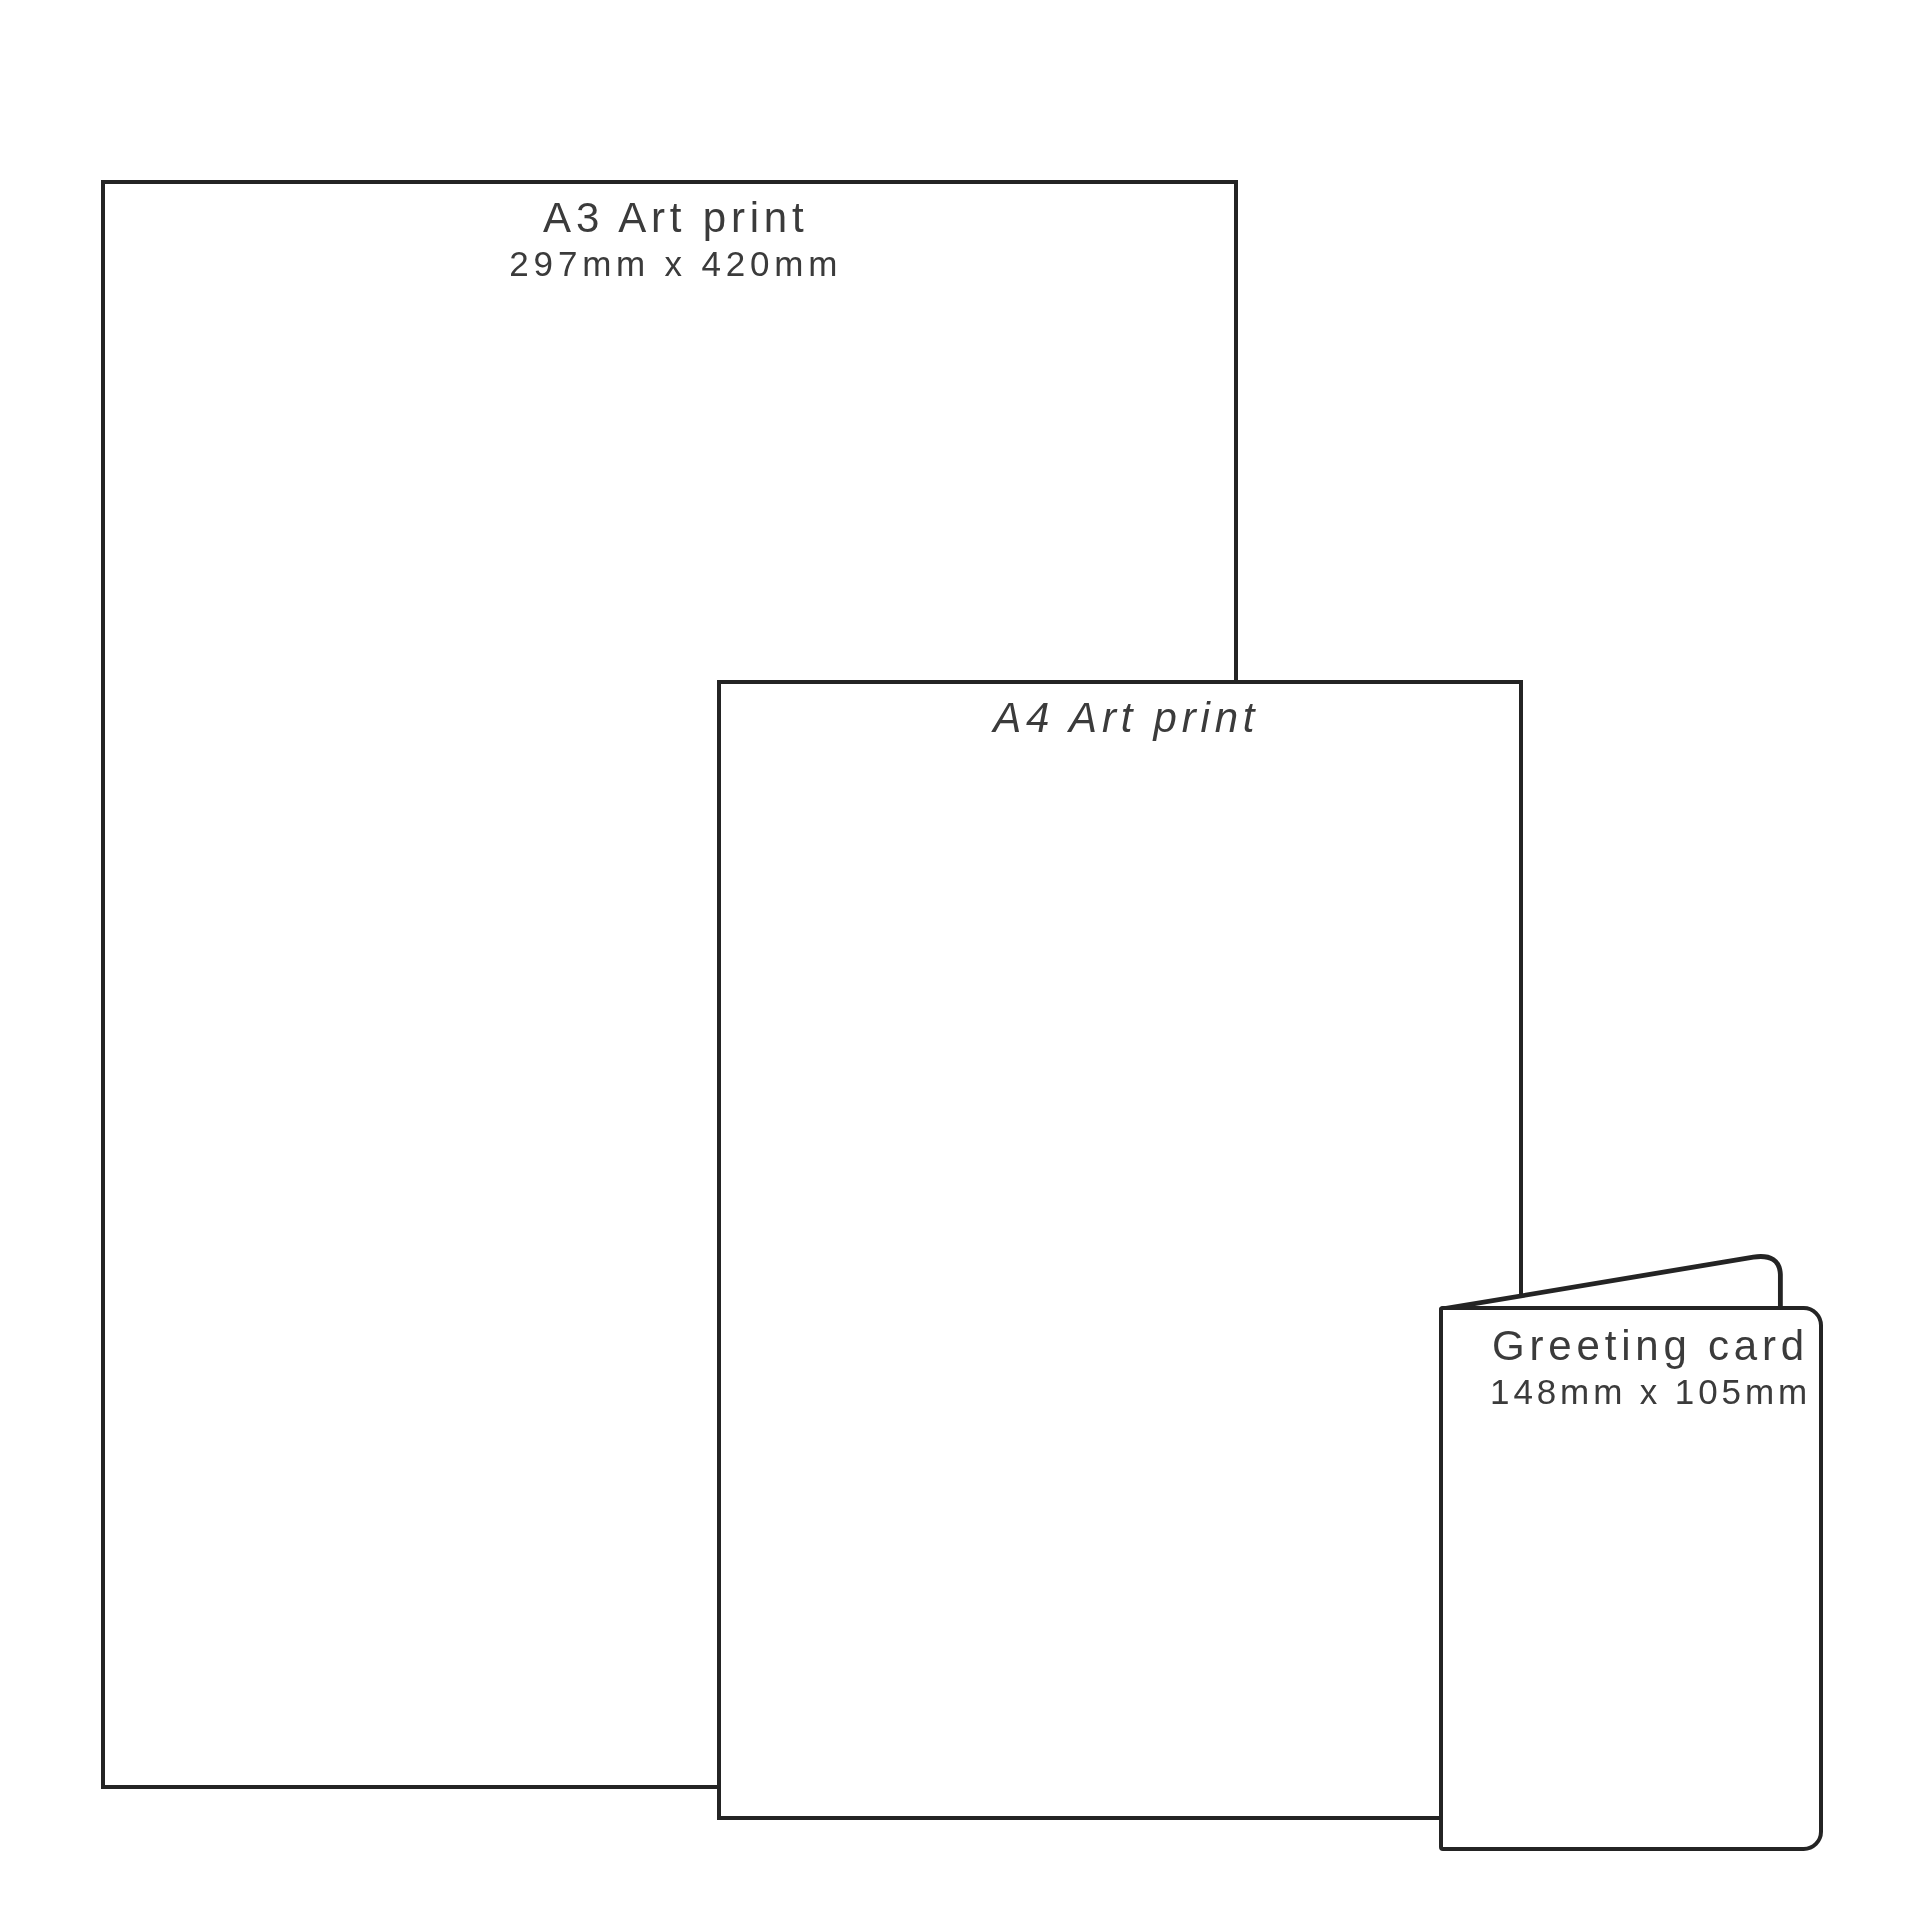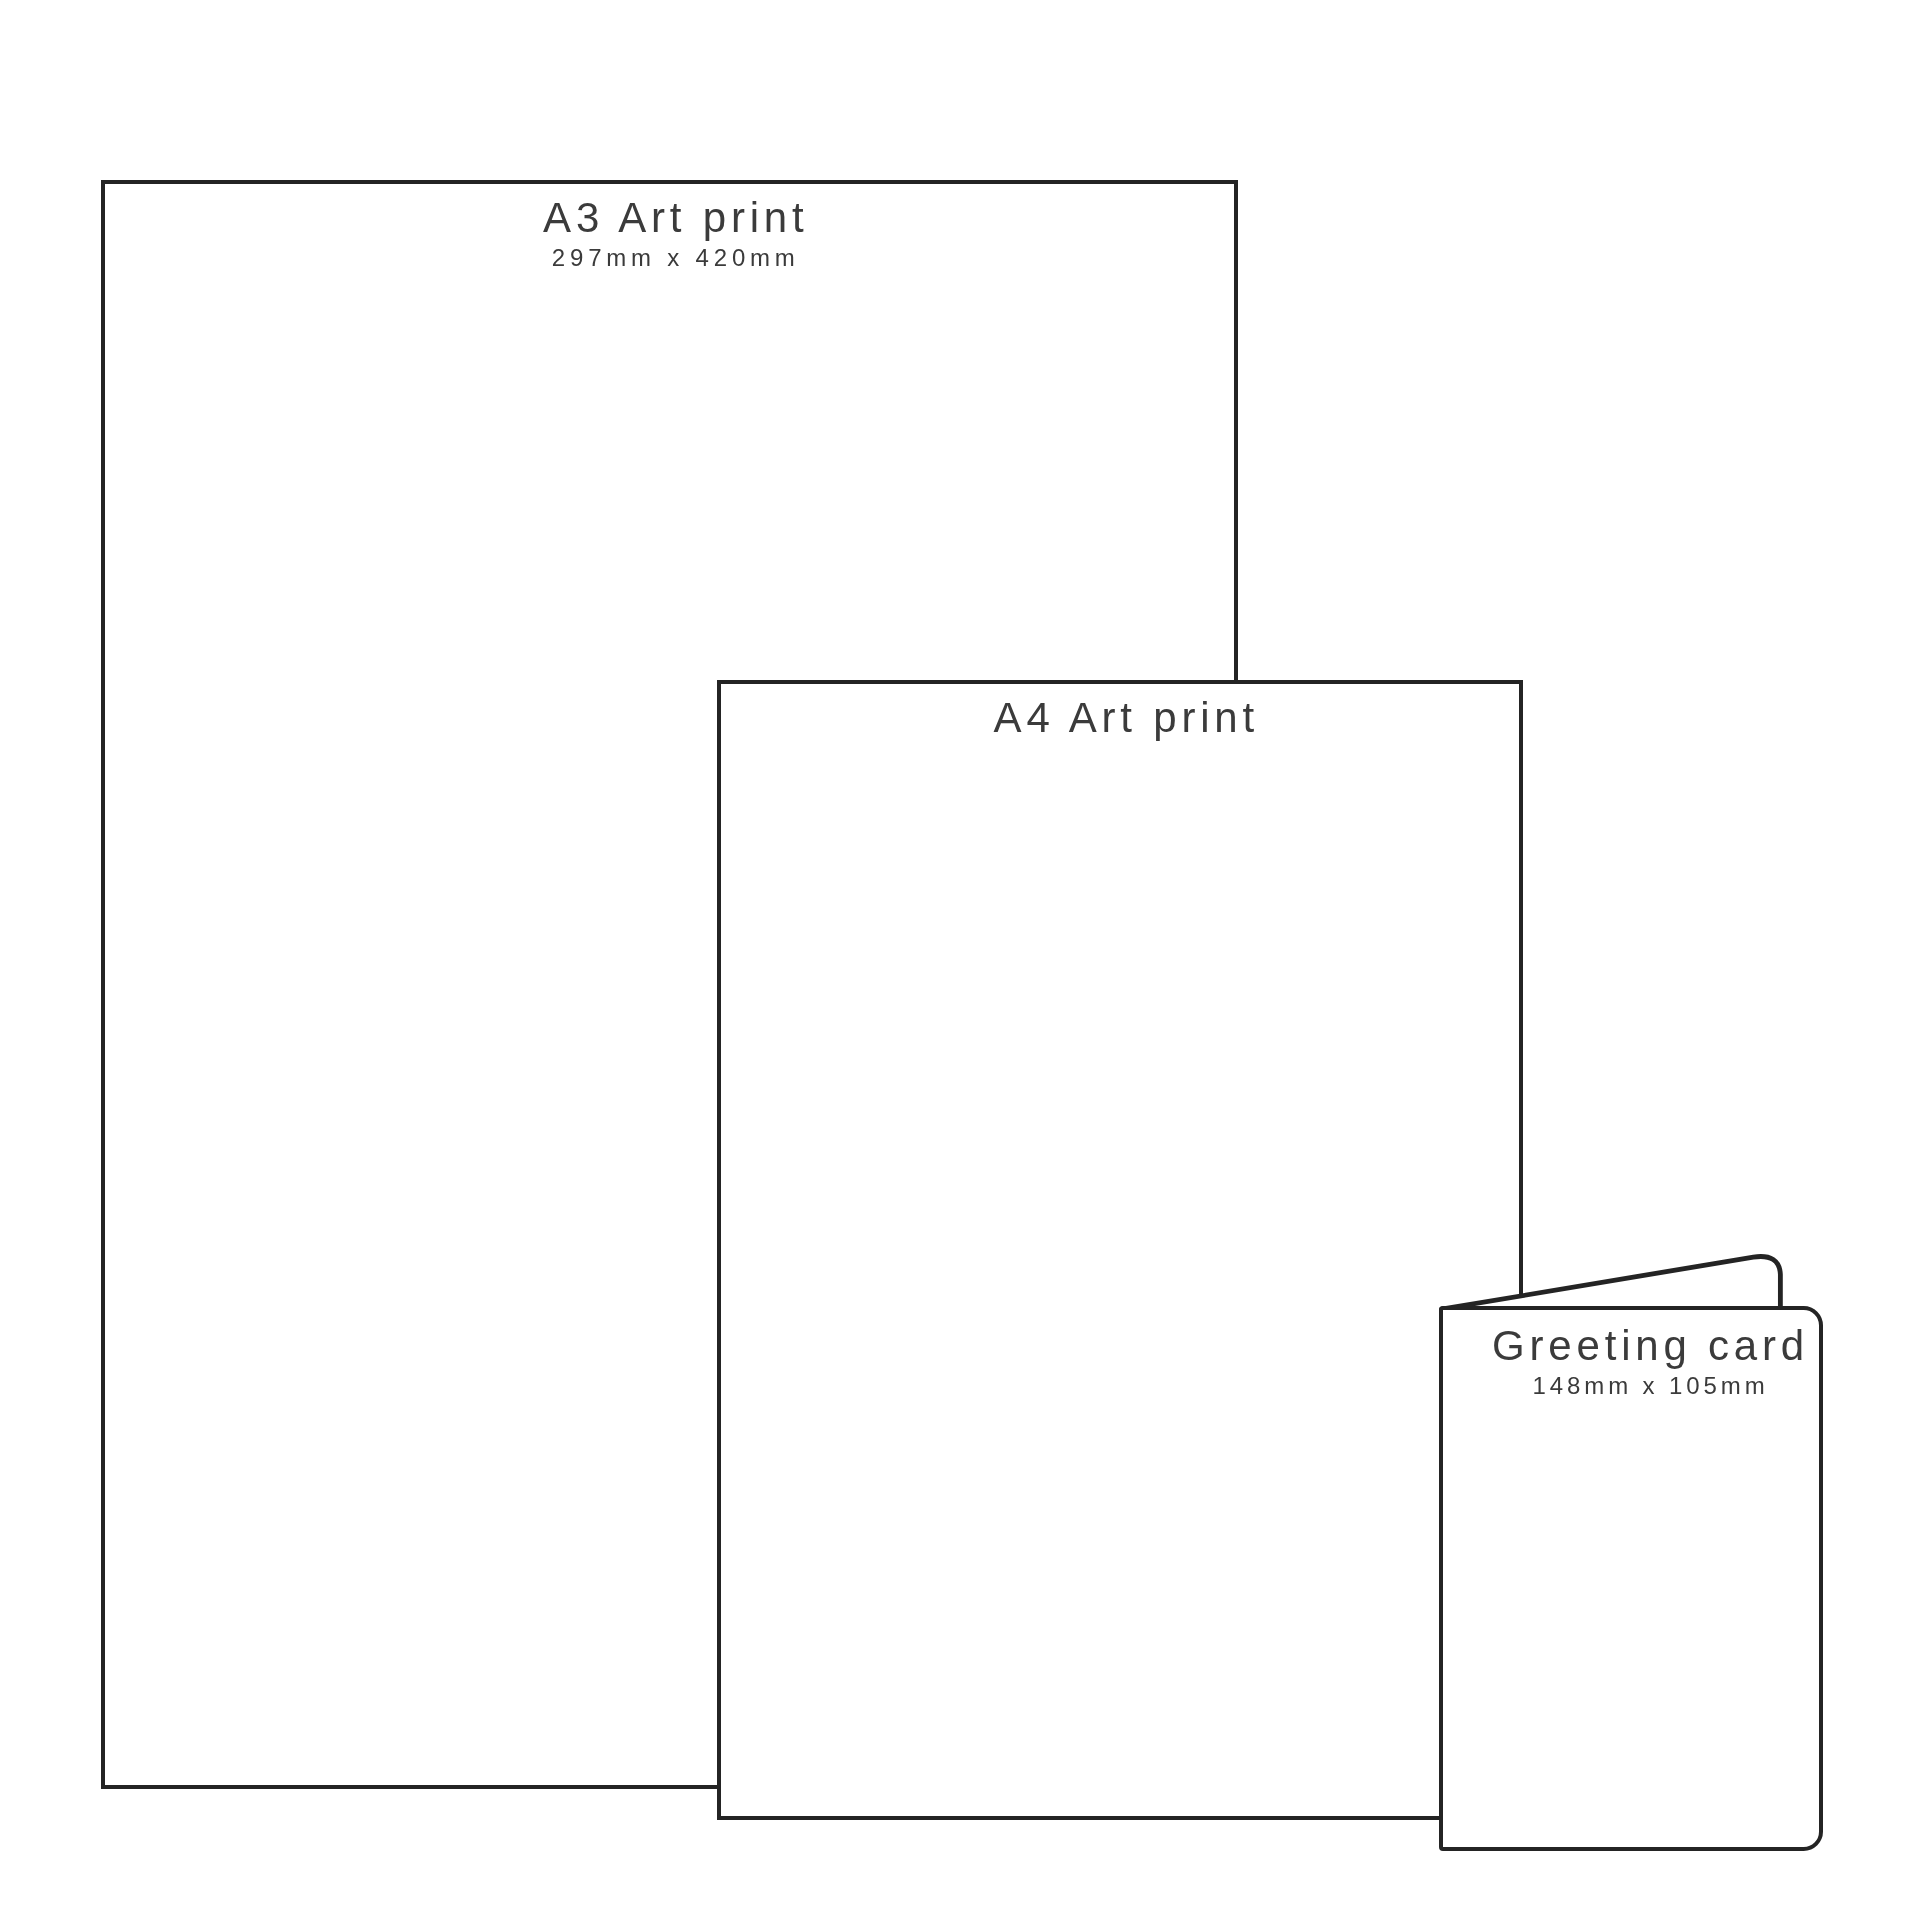--- a/index.html
+++ b/index.html
@@ -25,20 +25,21 @@
   }
   .panel-a3{
     left:101px; top:180px;
     width:1137px; height:1609px;
     z-index:1;
   }
   .panel-a4{
     left:717px; top:680px;
     width:806px; height:1140px;
     z-index:2;
+    font-style:italic;
   }
   .card-back-svg{
     position:absolute;
     left:0; top:0;
     width:1931px; height:1931px;
     z-index:3;
     pointer-events:none;
   }
   .card-back-svg path{
     fill:var(--bg);
@@ -61,21 +62,21 @@
     padding:11.6px 3.9px 0 25px;
   }
   .label .title{
     font-size:42px;
     font-weight:300;
     letter-spacing:4.8px;
     line-height:1.15;
     white-space:nowrap;
   }
   .label .dims{
-    font-size:24px;
+    font-size:35px;
     font-weight:300;
     letter-spacing:4.8px;
     line-height:1.15;
     margin-top:1.9px;
     white-space:nowrap;
   }
   .panel-card .label .dims{
     letter-spacing:3.9px;
   }
 </style>

